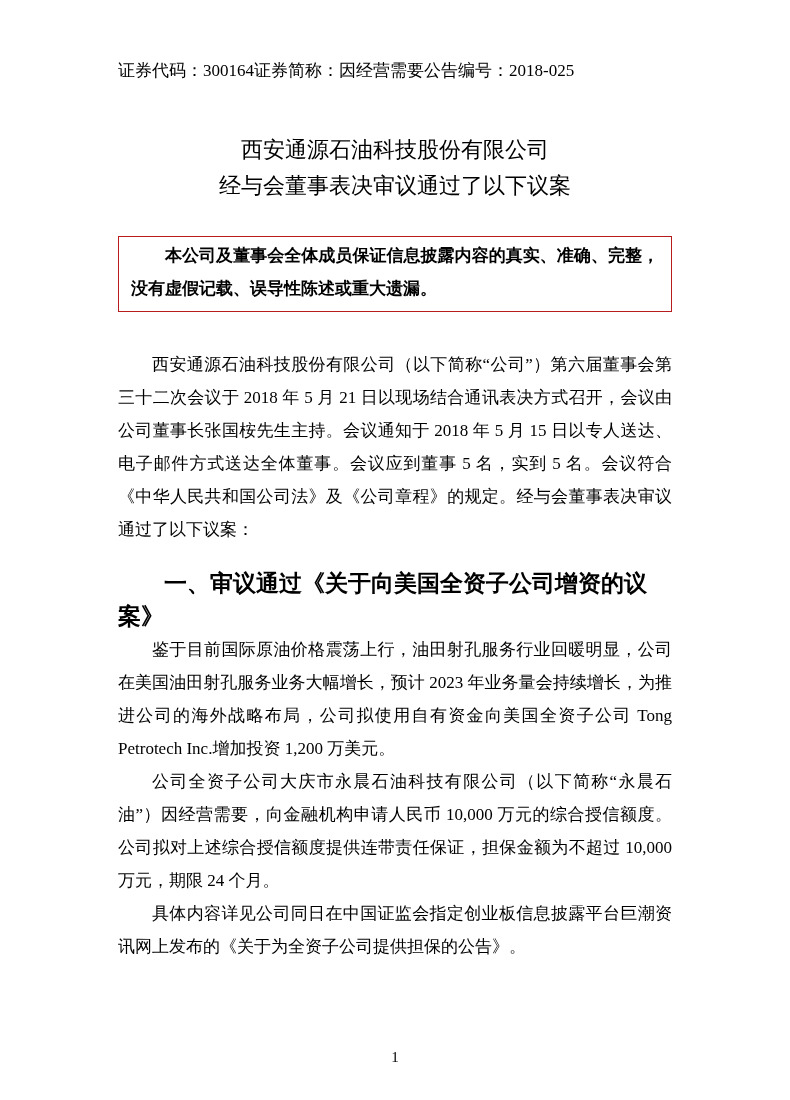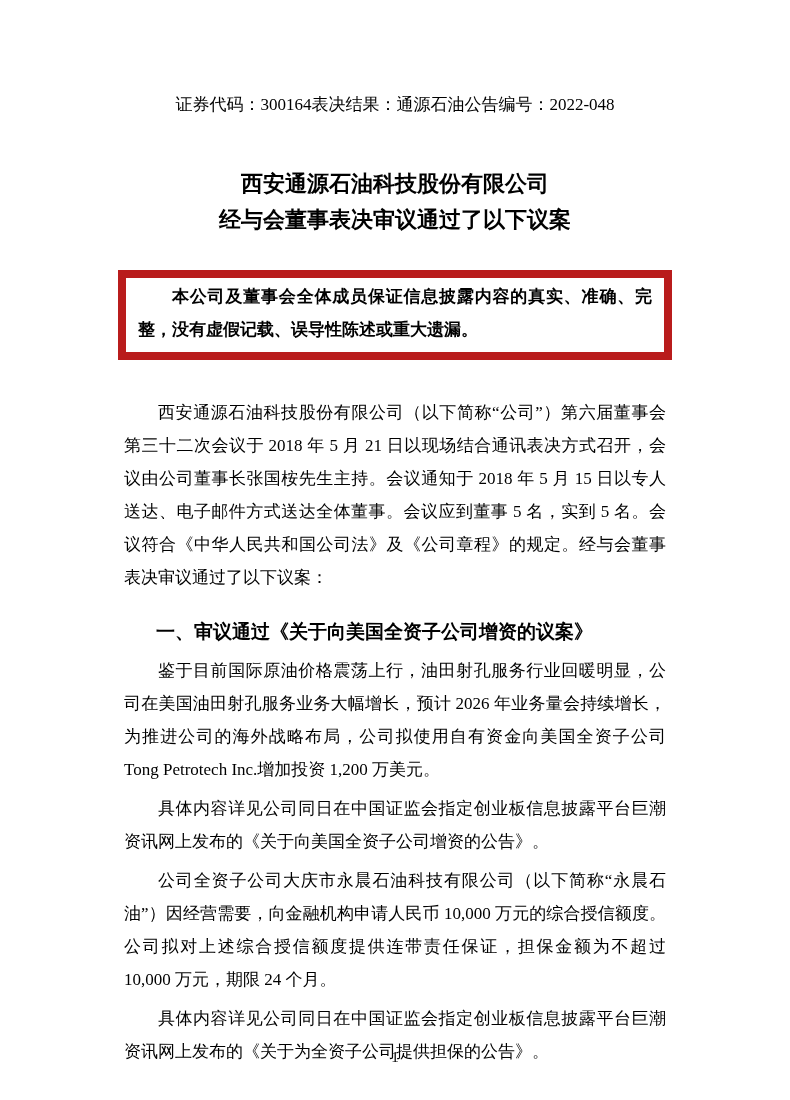--- a/index.html
+++ b/index.html
@@ -16,63 +16,63 @@
     font-family: "Liberation Serif", "DejaVu Serif", serif;
     overflow: hidden;
   }
   .content {
     position: absolute;
     left: 118px;
     width: 554px;
     top: 0;
   }
   .header-row {
-    padding-top: 94px;
+    padding-top: 60px;
     display: flex;
-    justify-content: center;
+    justify-content: flex-start;
     font-size: 17px;
     line-height: 22px;
     white-space: nowrap;
   }
   .doc-title {
     margin: 0;
     font-size: 22px;
-    font-weight: bold;
+    font-weight: normal;
     text-align: center;
     line-height: 36px;
   }
   .doc-title.first {
     margin-top: 50px;
   }
   .disclaimer-box {
     margin-top: 32px;
-    border: 8px solid #b91c1c;
+    border: 1px solid #b91c1c;
     padding: 2px 12px 6px 12px;
   }
   .disclaimer-box p {
     margin: 0;
     font-size: 17px;
     font-weight: bold;
     line-height: 33px;
     text-indent: 2em;
     text-align: justify;
   }
   .body-para {
-    margin: 6px;
+    margin: 0;
     font-size: 17px;
     line-height: 33px;
     text-indent: 2em;
     text-align: justify;
   }
   .body-para.first {
     margin-top: 36px;
   }
   .section-heading {
     margin: 21px 0 0 0;
-    font-size: 19px;
+    font-size: 23px;
     font-weight: bold;
     line-height: 33px;
     text-indent: 2em;
   }
   .page-number {
     position: absolute;
     left: 0;
     right: 0;
     top: 1048px;
     text-align: center;
@@ -81,36 +81,35 @@
   }
 </style>
 </head>
 <body>
 
 <div class="page">
   <div class="content">
 
     <div class="header-row">
       <span>证券代码：300164</span>
-      <span>表决结果：通源石油</span>
-      <span>公告编号：2022-048</span>
+      <span>证券简称：因经营需要</span>
+      <span>公告编号：2018-025</span>
     </div>
 
     <h1 class="doc-title first">西安通源石油科技股份有限公司</h1>
     <h1 class="doc-title">经与会董事表决审议通过了以下议案</h1>
 
     <div class="disclaimer-box">
       <p>本公司及董事会全体成员保证信息披露内容的真实、准确、完整，没有虚假记载、误导性陈述或重大遗漏。</p>
     </div>
 
     <p class="body-para first">西安通源石油科技股份有限公司（以下简称“公司”）第六届董事会第三十二次会议于 2018 年 5 月 21 日以现场结合通讯表决方式召开，会议由公司董事长张国桉先生主持。会议通知于 2018 年 5 月 15 日以专人送达、电子邮件方式送达全体董事。会议应到董事 5 名，实到 5 名。会议符合《中华人民共和国公司法》及《公司章程》的规定。经与会董事表决审议通过了以下议案：</p>
 
     <h2 class="section-heading">一、审议通过《关于向美国全资子公司增资的议案》</h2>
-    <p class="body-para">鉴于目前国际原油价格震荡上行，油田射孔服务行业回暖明显，公司在美国油田射孔服务业务大幅增长，预计 2026 年业务量会持续增长，为推进公司的海外战略布局，公司拟使用自有资金向美国全资子公司 Tong Petrotech Inc.增加投资 1,200 万美元。</p>
-    <p class="body-para">具体内容详见公司同日在中国证监会指定创业板信息披露平台巨潮资讯网上发布的《关于向美国全资子公司增资的公告》。</p>
+    <p class="body-para">鉴于目前国际原油价格震荡上行，油田射孔服务行业回暖明显，公司在美国油田射孔服务业务大幅增长，预计 2023 年业务量会持续增长，为推进公司的海外战略布局，公司拟使用自有资金向美国全资子公司 Tong Petrotech Inc.增加投资 1,200 万美元。</p>
 
     <p class="body-para">公司全资子公司大庆市永晨石油科技有限公司（以下简称“永晨石油”）因经营需要，向金融机构申请人民币 10,000 万元的综合授信额度。公司拟对上述综合授信额度提供连带责任保证，担保金额为不超过 10,000 万元，期限 24 个月。</p>
     <p class="body-para">具体内容详见公司同日在中国证监会指定创业板信息披露平台巨潮资讯网上发布的《关于为全资子公司提供担保的公告》。</p>
 
   </div>
 
   <div class="page-number">1</div>
 </div>
 
 </body></html>

